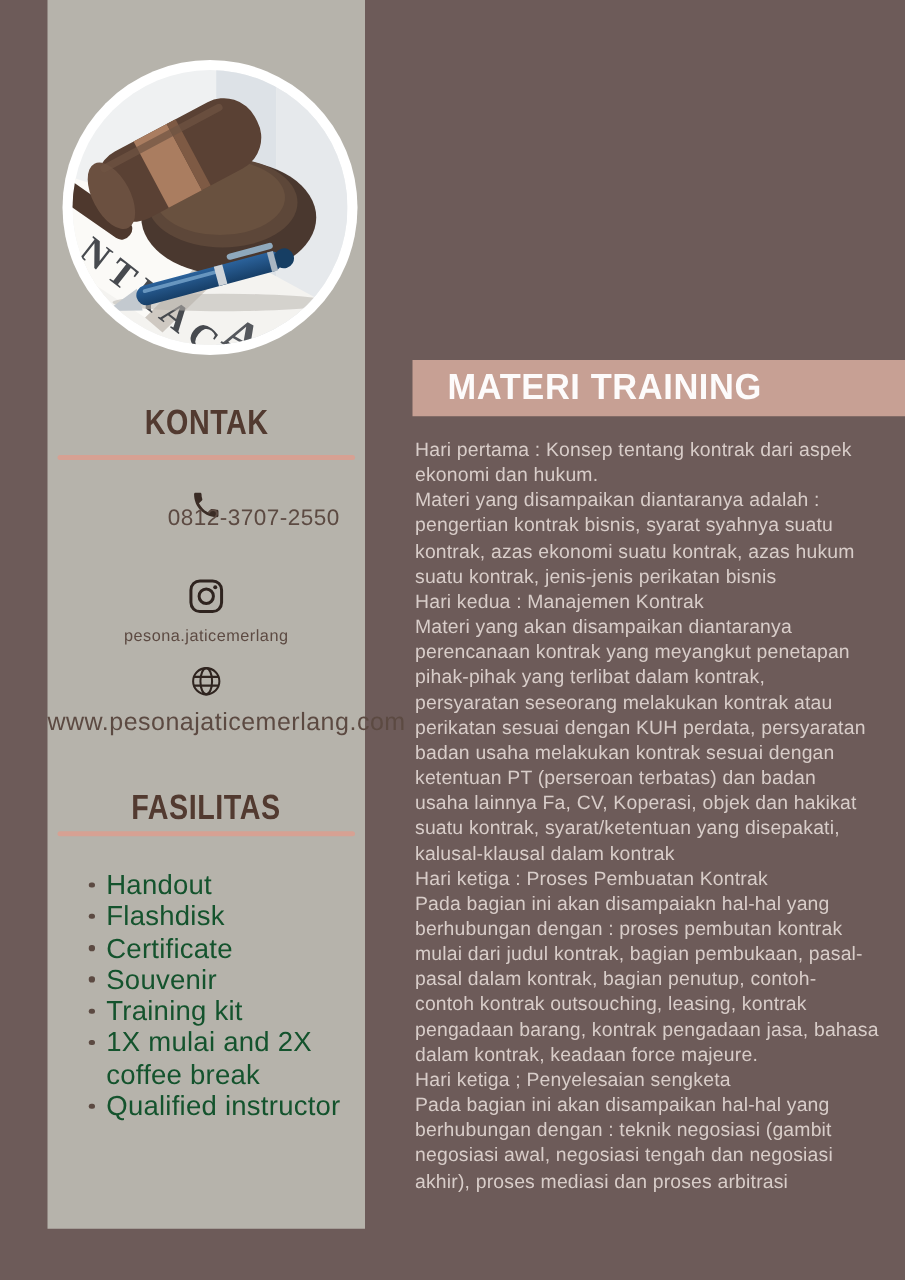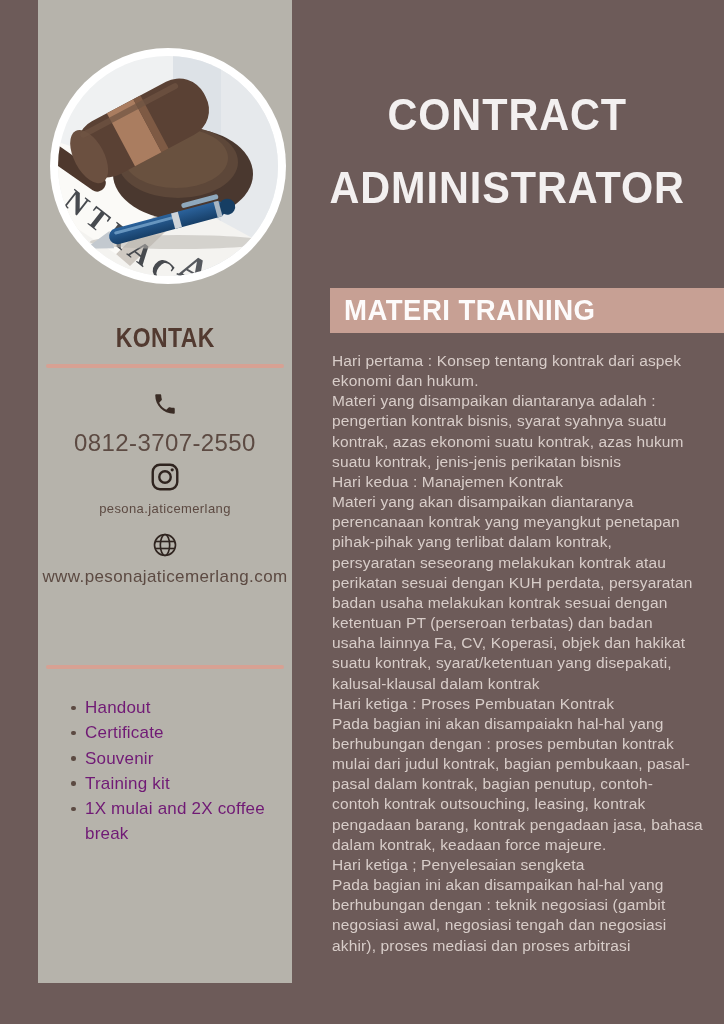--- a/index.html
+++ b/index.html
@@ -36,49 +36,49 @@
     position:absolute; left:0; width:100%;
     display:flex; justify-content:center;
   }
   .ci-phone { top:391px; }
   .ci-ig    { top:461px; }
   .ci-globe { top:531px; }
   .contact-text {
     position:absolute; left:0; width:100%; text-align:center;
     color:#5c4a42; letter-spacing:.4px;
   }
-  .phone-number { top:429px; font-size:24px; }
+  .phone-number { top:404px; font-size:18px;margin-left:38px; }
   .ig-handle    { top:501px; font-size:13px; }
-  .website      { top:567px; font-size:17px; }
+  .website      { top:567px; font-size:20px; }
   .fasilitas-list {
     position:absolute; left:30px; top:695px; width:218px;
     margin:0; padding:0; list-style:none;
   }
   .fasilitas-list li {
     position:relative; padding-left:17px;
-    font-size:17px; line-height:25.3px; color:#701a75;
+    font-size:22px; line-height:25.3px; color:#14532d;
     letter-spacing:.2px; white-space:pre-line;
   }
   .fasilitas-list li::before {
     content:""; position:absolute; left:3px; top:10.5px;
     width:4.5px; height:4.5px; border-radius:50%; background:#5c4a42;
   }
   
   .title {
     position:absolute; left:290px; top:78px; width:434px;
     text-align:center; color:#f3f0f0;
   }
   .title-line { height:73px; line-height:73px; }
   .title-line .cond-title {
     display:inline-block; transform:scaleX(.92);
     font-size:45px; font-weight:bold; letter-spacing:1px; white-space:nowrap;
   }
   .banner {
     position:absolute; left:330px; top:288px; width:394px; height:45px;
-    background:#c7a094; line-height:45px; padding-left:14px; box-sizing:border-box;
+    background:#c7a094; line-height:45px; padding-left:28px; box-sizing:border-box;
   }
   .banner .cond-banner {
     display:inline-block; transform:scaleX(.95); transform-origin:left center;
     font-size:29px; font-weight:bold; color:#fdfbfb; letter-spacing:.5px; white-space:nowrap;
   }
   .body-text {
     position:absolute; left:332px; top:351px; width:406px;
     font-size:15.5px; line-height:20.15px; color:#d8cdc9;
     letter-spacing:.15px; white-space:pre-line;
   }
@@ -166,35 +166,34 @@
     <div class="contact-icon ci-globe">
       <svg width="28" height="28" viewBox="0 0 24 24" fill="none" stroke="#2f241f" stroke-width="1.4">
         <circle cx="12" cy="12" r="9"></circle>
         <ellipse cx="12" cy="12" rx="4" ry="9"></ellipse>
         <line x1="3.6" y1="9" x2="20.4" y2="9"></line>
         <line x1="3.6" y1="15" x2="20.4" y2="15"></line>
       </svg>
     </div>
     <div class="contact-text website">www.pesonajaticemerlang.com</div>
 
+    <h2 class="side-heading fasilitas-h"><span class="cond">FASILITAS</span></h2>
     <div class="divider d2"></div>
 
     <ul class="fasilitas-list">
       <li>Handout</li>
+      <li>Flashdisk</li>
       <li>Certificate</li>
       <li>Souvenir</li>
       <li>Training kit</li>
       <li>1X mulai and 2X coffee break</li>
+      <li>Qualified instructor</li>
     </ul>
   </aside>
 
-  <header class="title">
-    <div class="title-line"><span class="cond-title">CONTRACT</span></div>
-    <div class="title-line"><span class="cond-title">ADMINISTRATOR</span></div>
-  </header>
 
   <div class="banner">
     <span class="cond-banner">MATERI TRAINING</span>
   </div>
 
   <div class="body-text">Hari pertama : Konsep tentang kontrak dari aspek
 ekonomi dan hukum.
 Materi yang disampaikan diantaranya adalah :
 pengertian kontrak bisnis, syarat syahnya suatu
 kontrak, azas ekonomi suatu kontrak, azas hukum

